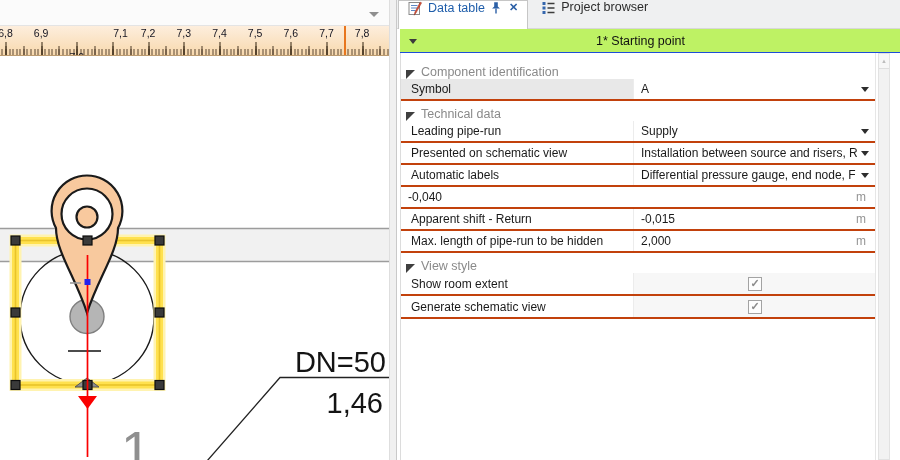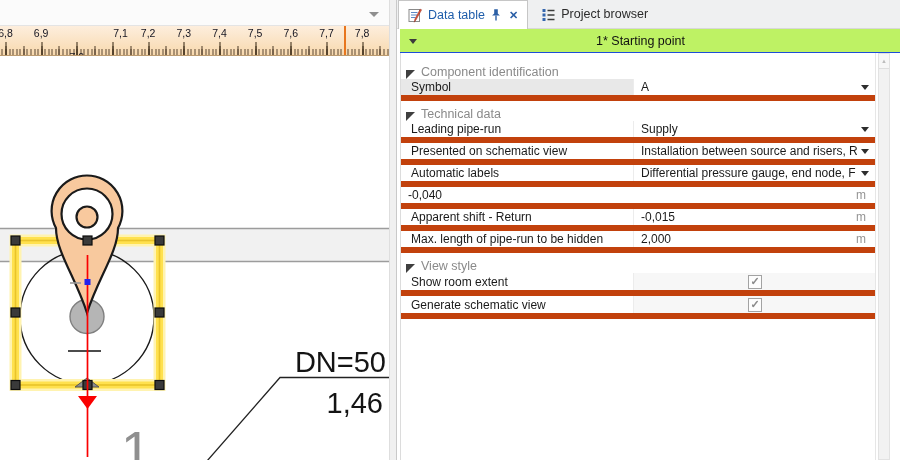--- a/index.html
+++ b/index.html
@@ -19,32 +19,32 @@
   .ruler-label{position:absolute;top:1px;transform:translateX(-50%);font-size:10.5px;color:#141420;letter-spacing:0;}
   #ruler-cursor{position:absolute;top:0;width:2px;height:30px;background:#e8761e;}
   #drawing{position:absolute;left:0;top:56px;width:389px;height:404px;}
 
   
   #splitter{position:absolute;left:389px;top:0;width:8px;height:460px;background:#f0f0f0;border-left:1px solid #dedede;border-right:1px solid #c9c9c9;}
 
   
   #panel{position:absolute;left:397px;top:0;width:503px;height:460px;background:#fff;}
   #tabbar{position:absolute;left:0;top:0;width:503px;height:29px;background:#eff0f1;border-bottom:1px solid #d8d8d8;display:flex;align-items:stretch;}
-  .tab{display:flex;align-items:center;gap:5px;padding:0 9px;font-size:12.5px;cursor:default;}
+  .tab{display:flex;gap:5px;padding:0 9px;font-size:12.5px;cursor:default;}
   .tab.active{background:#fff;border:1px solid #c6c6c6;border-bottom:none;color:#1e5daa;margin-left:1px;height:29px;}
   .tab.inactive{color:#2b2b2b;margin-left:4px;}
   .tab .close-x{color:#2b5fa6;font-size:11px;font-weight:bold;padding-left:2px;}
   #panel-header{position:absolute;left:3px;top:29px;width:503px;height:24px;background:#bef264;border-bottom:1px solid #1d4ed8;}
   #panel-header .hdr-title{position:absolute;left:0;right:22px;top:0;height:24px;line-height:24px;text-align:center;font-size:12.5px;color:#111;}
   .hdr-arrow{position:absolute;left:9px;top:10px;width:0;height:0;border-left:4.5px solid transparent;border-right:4.5px solid transparent;border-top:5px solid #3c3c3c;}
 
   #grid{position:absolute;left:3px;top:53px;width:476px;bottom:0;background:#fff;border-left:1px solid #dcdcdc;border-right:1px solid #e6e6e6;font-size:12px;color:#1a1a1a;overflow:hidden;}
   .grow{display:flex;align-items:flex-end;height:20px;padding-left:5px;gap:6px;color:#8a8a8a;font-size:12.5px;background:#fff;}
   .grow.first{margin-top:6px;}
-  .prow{display:flex;height:22px;border-bottom:6px solid #c2410c;}
+  .prow{display:flex;height:22px;border-bottom:2px solid #c2410c;}
   .prow.tall{height:23px;}
   .plabel{width:233px;padding-left:10px;display:flex;align-items:center;border-right:1px solid #ececec;background:#fff;overflow:hidden;white-space:nowrap;}
   .plabel.selected{background:#e8e8e8;}
   .pvalue{flex:1;display:flex;align-items:center;padding:0 6px 0 7px;position:relative;overflow:hidden;background:#fff;}
   .pvalue.chk{background:#f7f7f7;justify-content:center;}
   .vtext{flex:1;white-space:nowrap;overflow:hidden;}
   .dd{width:0;height:0;border-left:4px solid transparent;border-right:4px solid transparent;border-top:5px solid #2d2d2d;margin-left:4px;flex:none;}
   .unit{color:#949494;margin-left:4px;flex:none;padding-right:3px;}
   .cbx{width:14px;height:14px;border:1px solid #a3a3a3;background:#fdfdfd;display:flex;align-items:center;justify-content:center;font-size:11px;font-weight:bold;color:#8c8c8c;line-height:1;}
   #vscroll{position:absolute;left:481px;top:53px;width:12px;bottom:0;background:#f2f2f2;border:1px solid #e2e2e2;}

